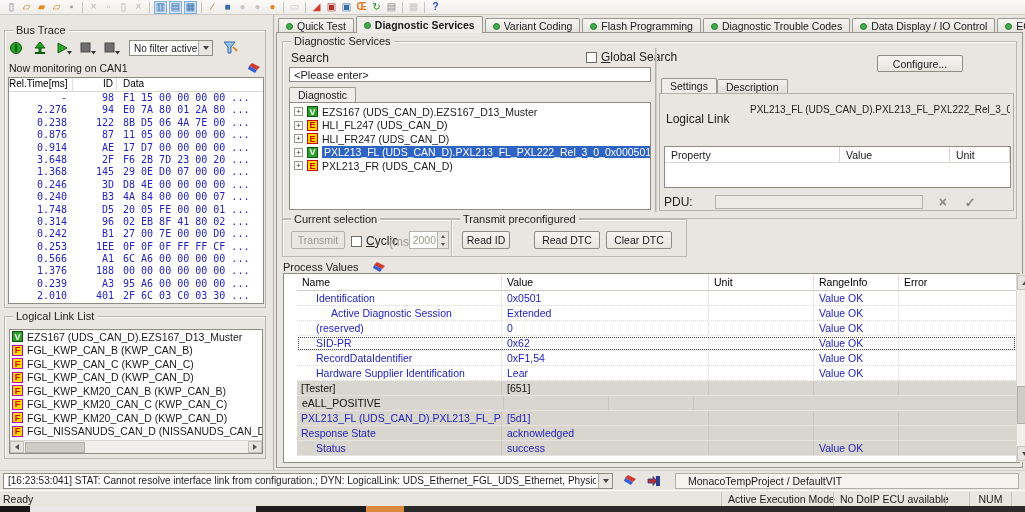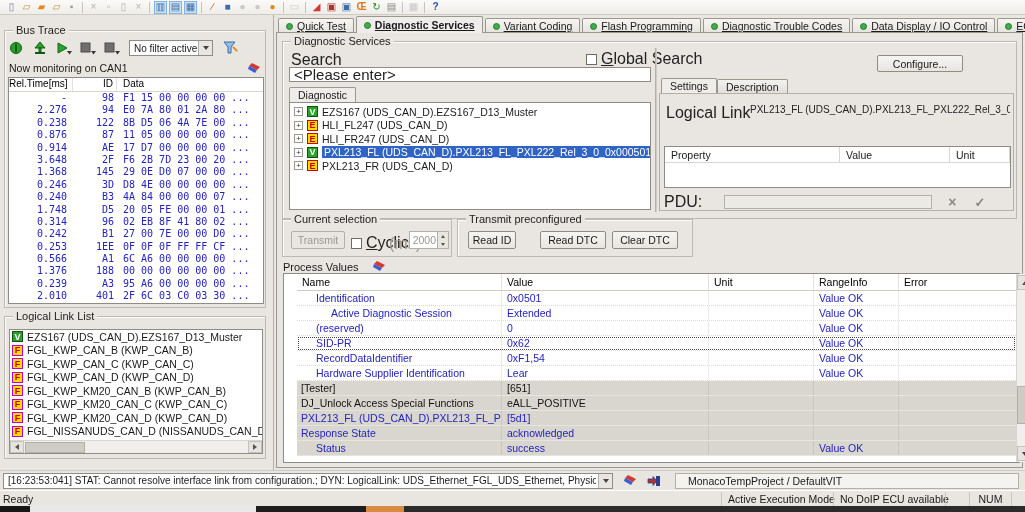--- a/index.html
+++ b/index.html
@@ -45,30 +45,30 @@
   .b-F { background:#ffd900; color:#d00000; border:1px solid #c000c0; }
   .hscroll { position:absolute; left:0; bottom:0; width:100%; height:13px; background:#f1efec; border-top:1px solid #d8d6d1; display:flex; align-items:center; }
   .hs-btn { width:14px; height:12px; display:flex; align-items:center; justify-content:center; background:#e7e4df; border:1px solid #c4c1bb; }
   .hs-thumb { width:60px; height:11px; background:#cfccc6; border:1px solid #b3b0aa; margin-left:1px; }
   .caret-left { width:0;height:0;border-top:3px solid transparent;border-bottom:3px solid transparent;border-right:4px solid #555; }
   .caret-right { width:0;height:0;border-top:3px solid transparent;border-bottom:3px solid transparent;border-left:4px solid #555; }
 
   
   .rightpanel { position:absolute; left:274px; top:0; width:751px; height:455px; }
   .tabstrip { position:absolute; left:4px; top:1px; height:17px; display:flex; align-items:flex-end; }
-  .tab { display:flex; align-items:center; height:15px; padding:0 7px; border:1px solid #9a978f; border-bottom:none; background:linear-gradient(#f6f5f2,#e6e3de); margin-right:2px; font-size:10.5px; white-space:nowrap; border-radius:2px 2px 0 0;text-decoration:underline; }
+  .tab { display:flex; align-items:center; height:15px; padding:0 7px; border:1px solid #9a978f; border-bottom:none; background:linear-gradient(#f6f5f2,#e6e3de); margin-right:2px; font-size:10.5px; white-space:nowrap; border-radius:2px 2px 0 0; }
   .tab.active { height:17px; background:#efedea; font-weight:bold; position:relative; z-index:3; }
   .tabdot { width:7px; height:7px; border-radius:50%; background:#3fae49; border:1px solid #267a2e; margin-right:4px; flex:none; }
   .tabcontent { position:absolute; left:2px; top:17px; width:747px; height:436px; border:1px solid #9a978f; background:#e9e6e1; z-index:2; }
 
   
   .ds-group { left:5px; top:8px; width:735px; height:178px; }
-  .label-sm { font-size:16px; color:#222; }
+  .label-sm { font-size:12px; color:#222; }
   .checkbox { width:11px; height:11px; background:#fff; border:1px solid #6f6c66; display:inline-block; vertical-align:-2px; margin-right:4px; flex:none; }
-  .textinput { background:#fff; border:1px solid #8f8c86; height:15px; font-size:15px; display:flex; align-items:center; padding-left:4px; color:#222; }
+  .textinput { background:#fff; border:1px solid #8f8c86; height:15px; font-size:11px; display:flex; align-items:center; padding-left:4px; color:#222; }
   .subtab { display:inline-flex; align-items:center; height:15px; padding:0 8px; border:1px solid #9a978f; border-bottom:none; background:#efedea; font-size:10.5px; border-radius:2px 2px 0 0; }
   .subtab.inactive { background:linear-gradient(#f3f2ef,#e2dfda); height:14px; }
   .tree-box { position:absolute; left:6px; top:60px; width:362px; height:108px; background:#fff; border:1px solid #8f8c86; overflow:hidden; padding-top:2px; }
   .tree-item { display:flex; align-items:center; height:13.5px; padding-left:4px; white-space:nowrap; font-size:10.5px; }
   .expander { width:9px; height:9px; border:1px solid #9a978f; background:#fff; color:#333; font-size:8px; line-height:7px; text-align:center; margin-right:4px; flex:none; }
   .tree-label.sel { background:#2f63c4; color:#fff; padding:0 2px; }
   .vsplit { position:absolute; left:372px; top:6px; width:2px; height:164px; background:#cfccc6; border-left:1px solid #b3b0aa; }
 
   .btn { display:inline-flex; align-items:center; justify-content:center; background:linear-gradient(#f6f5f2,#e8e5e0); border:1px solid #8f8c86; font-size:10.5px; color:#1a1a1a; border-radius:2px; }
   .btn.disabled { color:#9b988f; background:#e9e6e1; border-color:#b3b0aa; }
@@ -77,29 +77,29 @@
   .prop-table { position:absolute; left:4px; top:52px; width:347px; height:42px; background:#fff; border:1px solid #8f8c86; display:flex; flex-direction:column; }
   .prop-hdr { display:flex; height:16px; border-bottom:1px solid #d8d6d1; }
   .prop-hdr span { padding:2px 0 0 6px; border-right:1px solid #d8d6d1; font-size:10.5px; }
   .pdu-row { position:absolute; left:4px; top:100px; width:347px; height:16px; display:flex; align-items:center; }
   .pdu-input { width:208px; height:14px; background:#eceae5; border:1px solid #b3b0aa; margin-left:22px; }
   .gray-x { color:#8c8984; font-weight:bold; font-size:14px; margin-left:16px; }
   .gray-check { color:#8c8984; font-weight:bold; font-size:13px; margin-left:18px; }
 
   
   .cs-group { left:5px; top:186px; width:170px; height:38px; }
-  .tp-group { left:180px; top:186px; width:236px; height:38px; }
+  .tp-group { left:174px; top:186px; width:236px; height:38px; }
   .spinner { position:absolute; left:126px; top:11px; width:40px; height:18px; background:#fff; border:1px solid #b3b0aa; color:#9b988f; font-size:10.5px; display:flex; align-items:center; justify-content:flex-end; padding-right:12px; }
   .spin-btns { position:absolute; right:0; top:0; width:11px; height:100%; border-left:1px solid #b3b0aa; display:flex; flex-direction:column; }
   .spin-btns div { flex:1; display:flex; align-items:center; justify-content:center; background:#e9e6e1; }
   .caret-up-s { width:0;height:0;border-left:2.5px solid transparent;border-right:2.5px solid transparent;border-bottom:3px solid #555; }
   .caret-down-s { width:0;height:0;border-left:2.5px solid transparent;border-right:2.5px solid transparent;border-top:3px solid #555; }
 
   
-  .pv-label-row { position:absolute; left:6px; top:228px; display:flex; align-items:flex-start; }
+  .pv-label-row { position:absolute; left:6px; top:228px; display:flex; align-items:flex-end; }
   .pv-table { position:absolute; left:6px; top:240px; width:737px; height:190px; background:#fff; border:1px solid #8f8c86; display:flex; }
   .pv-main { width:719px; display:flex; flex-direction:column;margin-left:13px; }
   .pv-hdr { display:flex; height:17px; border-bottom:1px solid #cfccc6; }
   .pv-hdr span { padding:2px 0 0 5px; border-right:1px solid #e2e0dc; font-size:10.5px; color:#000; overflow:hidden; white-space:nowrap; }
   .pv-row { display:flex; height:15px; line-height:15px; font-size:10.5px; white-space:nowrap; border-bottom:1px dotted #dcdad6; position:relative; }
   .pv-row span { overflow:hidden; border-right:1px solid #eceae6; }
   .pv-row.gray { background:#d9d6cf; border-bottom:1px solid #e6e4df; }
   .pv-row.gray span { border-right:1px solid #cac7c0; }
   .pv-row.blue { color:#2323bf; }
   .pv-row.black { color:#111; }
@@ -457,21 +457,21 @@
         </span>
 
         <span class="subtab" style="position:absolute; left:378px; top:36px; z-index:2;">
           <span>Settings</span>
         </span>
         <span class="subtab inactive" style="position:absolute; left:434px; top:37px;">
           <span>Description</span>
         </span>
 
         <div class="settings-pane">
-          <span class="label-sm" style="position:absolute; left:6px; top:10px;">Logical Link</span>
+          <span class="label-sm" style="position:absolute; left:6px; top:18px;">Logical Link</span>
           <span class="label-sm" style="position:absolute; left:90px; top:10px; width:260px; overflow:hidden; white-space:nowrap; font-size:10px;">PXL213_FL (UDS_CAN_D).PXL213_FL_PXL222_Rel_3_0_0x000501</span>
 
           <div class="prop-table">
             <div class="prop-hdr" id="prop-hdr">
                 <span style="width: 175px;">Property</span>
                 <span style="width: 110px;">Value</span>
                 <span style="width: 60px;">Unit</span>
               </div>
           </div>
 
@@ -580,21 +580,20 @@
               <span class="col-error"></span>
             </div>
             <div class="pv-row gray black">
               <span class="col-name" style="padding-left: 4px;">[Tester]</span>
               <span class="col-value">[651]</span>
               <span class="col-unit"></span>
               <span class="col-range"></span>
               <span class="col-error"></span>
             </div>
             <div class="pv-row gray black">
-              <span class="col-name" style="padding-left: 4px;">DJ_Unlock Access Special Functions</span>
               <span class="col-value">eALL_POSITIVE</span>
               <span class="col-unit"></span>
               <span class="col-range"></span>
               <span class="col-error"></span>
             </div>
             <div class="pv-row gray blue">
               <span class="col-name" style="padding-left: 4px;">PXL213_FL (UDS_CAN_D).PXL213_FL_PXL222_R...</span>
               <span class="col-value">[5d1]</span>
               <span class="col-unit"></span>
               <span class="col-range"></span>

